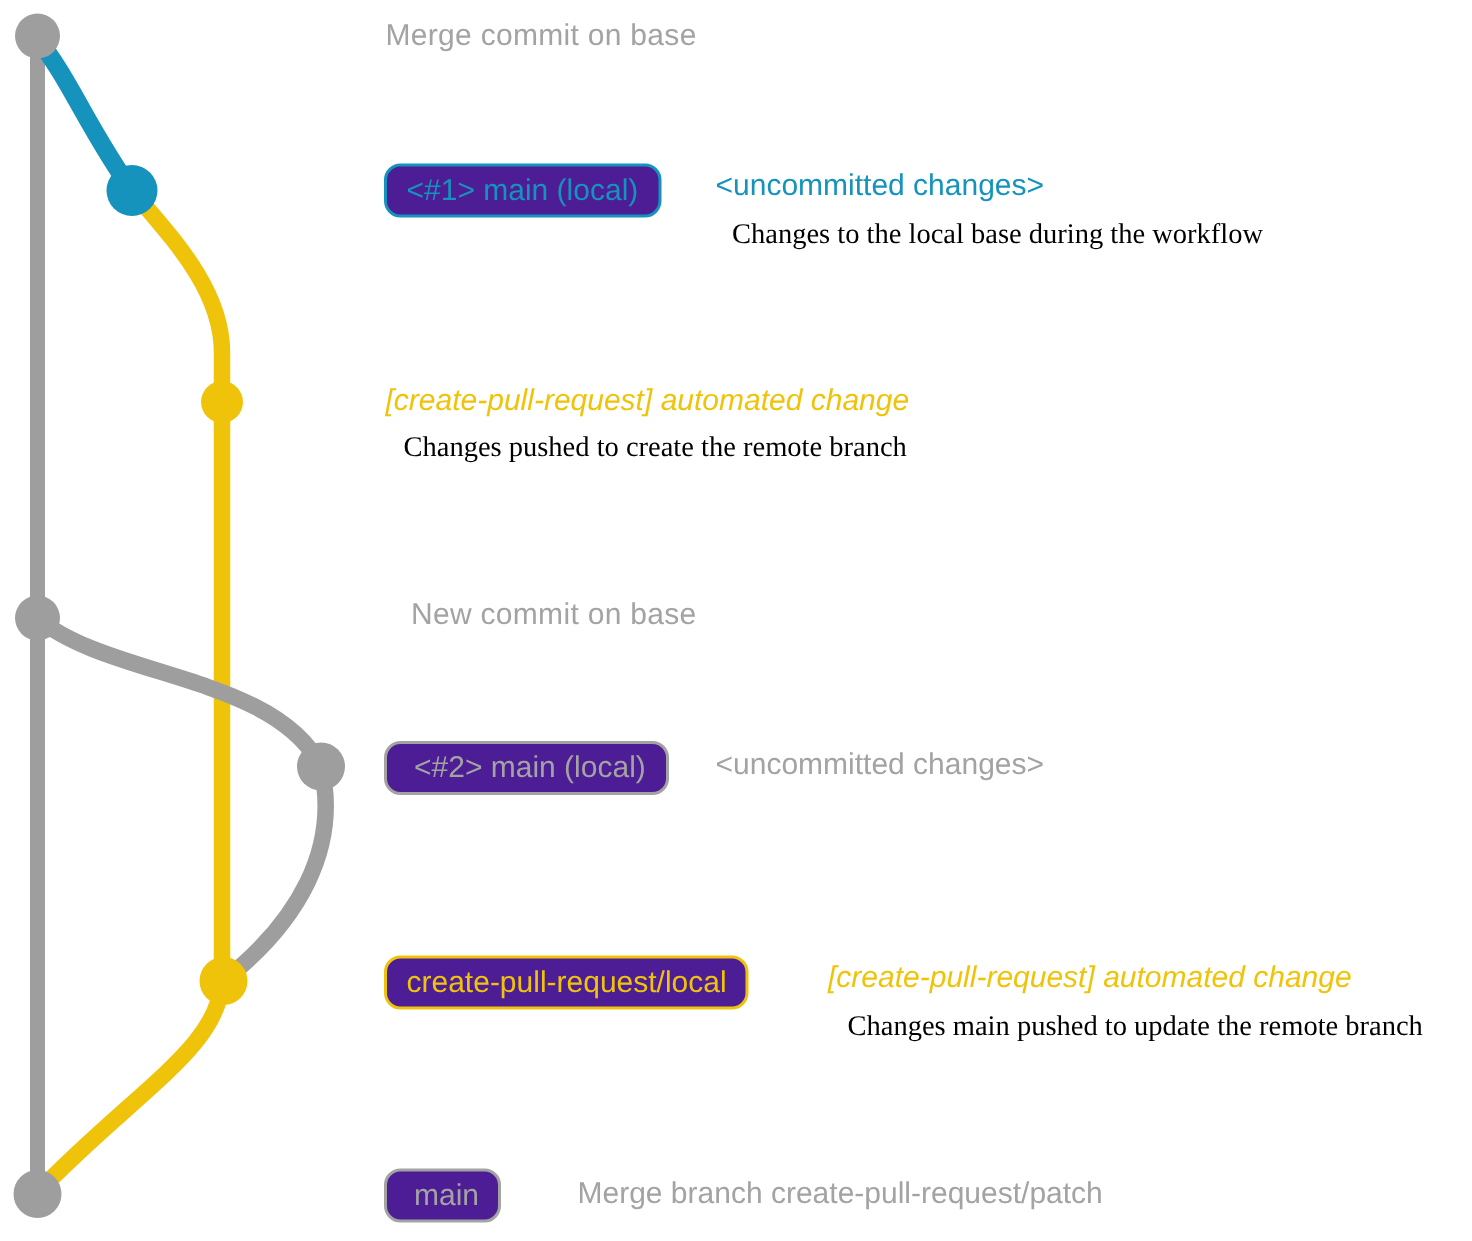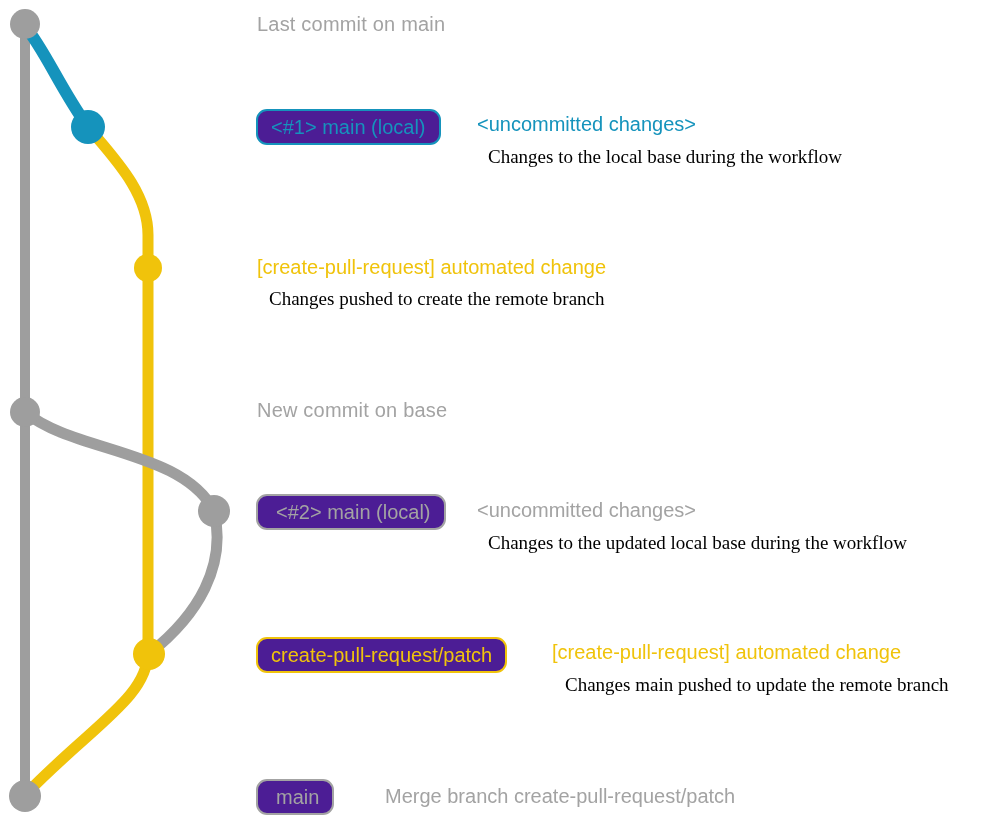--- a/index.html
+++ b/index.html
@@ -36,21 +36,21 @@
     line-height:24px;
     background:#4c1d95;
   }
   .tag-blue{color:var(--blue);border-color:var(--blue);}
   .tag-gray{color:var(--gray_text);border-color:var(--gray_text);padding-left:18px;}
   .tag-yellow{color:var(--yellow);border-color:var(--yellow);}
 
   .msg{font-size:20px;text-align:right;}
   .msg-blue{color:var(--blue);}
   .msg-gray{color:var(--gray_text);}
-  .msg-yellow{color:var(--yellow);}
+  .msg-yellow{color:var(--yellow);font-style:italic;}
 
   .caption{
     font-family:"Liberation Serif",serif;
     font-size:19px;
     color:var(--caption);
     text-align:center;
   }
 </style>
 </head>
 <body>
@@ -69,35 +69,34 @@
 
     <circle cx="25" cy="24" r="15" class="fill-gray"></circle>
     <circle cx="88" cy="127" r="17" class="fill-blue"></circle>
     <circle cx="148" cy="268" r="14" class="fill-yellow"></circle>
     <circle cx="25" cy="412" r="15" class="fill-gray"></circle>
     <circle cx="214" cy="511" r="16" class="fill-gray"></circle>
     <circle cx="149" cy="654" r="16" class="fill-yellow"></circle>
     <circle cx="25" cy="796" r="16" class="fill-gray"></circle>
   </svg>
 
-  <div class="abs milestone" style="left:257px;top:13px;">Last commit on main</div>
+  <div class="abs milestone" style="left:257px;top:13px;">Merge commit on base</div>
 
   <div class="abs tag tag-blue" style="left:256px;top:109px;">&lt;#1&gt; main (local)</div>
   <div class="abs msg msg-blue" style="left:477px;top:113px;">&lt;uncommitted changes&gt;</div>
   <div class="abs caption" style="left:488px;top:146px;">Changes to the local base during the workflow</div>
 
   <div class="abs msg msg-yellow" style="left:257px;top:256px;">[create-pull-request] automated change</div>
   <div class="abs caption" style="left:269px;top:288px;">Changes pushed to create the remote branch</div>
 
-  <div class="abs milestone" style="left:257px;top:399px;">New commit on base</div>
+  <div class="abs milestone" style="left:274px;top:399px;">New commit on base</div>
 
   <div class="abs tag tag-gray" style="left:256px;top:494px;">&lt;#2&gt; main (local)</div>
   <div class="abs msg msg-gray" style="left:477px;top:499px;">&lt;uncommitted changes&gt;</div>
-  <div class="abs caption" style="left:488px;top:532px;">Changes to the updated local base during the workflow</div>
 
-  <div class="abs tag tag-yellow" style="left:256px;top:637px;">create-pull-request/patch</div>
+  <div class="abs tag tag-yellow" style="left:256px;top:637px;">create-pull-request/local</div>
   <div class="abs msg msg-yellow" style="left:552px;top:641px;">[create-pull-request] automated change</div>
   <div class="abs caption" style="left:565px;top:674px;">Changes main pushed to update the remote branch</div>
 
   <div class="abs tag tag-gray" style="left:256px;top:779px;">main</div>
   <div class="abs msg msg-gray" style="left:344px;top:785px;margin-left:41px;">Merge branch create-pull-request/patch</div>
 
 </div>
 
 </body></html>

